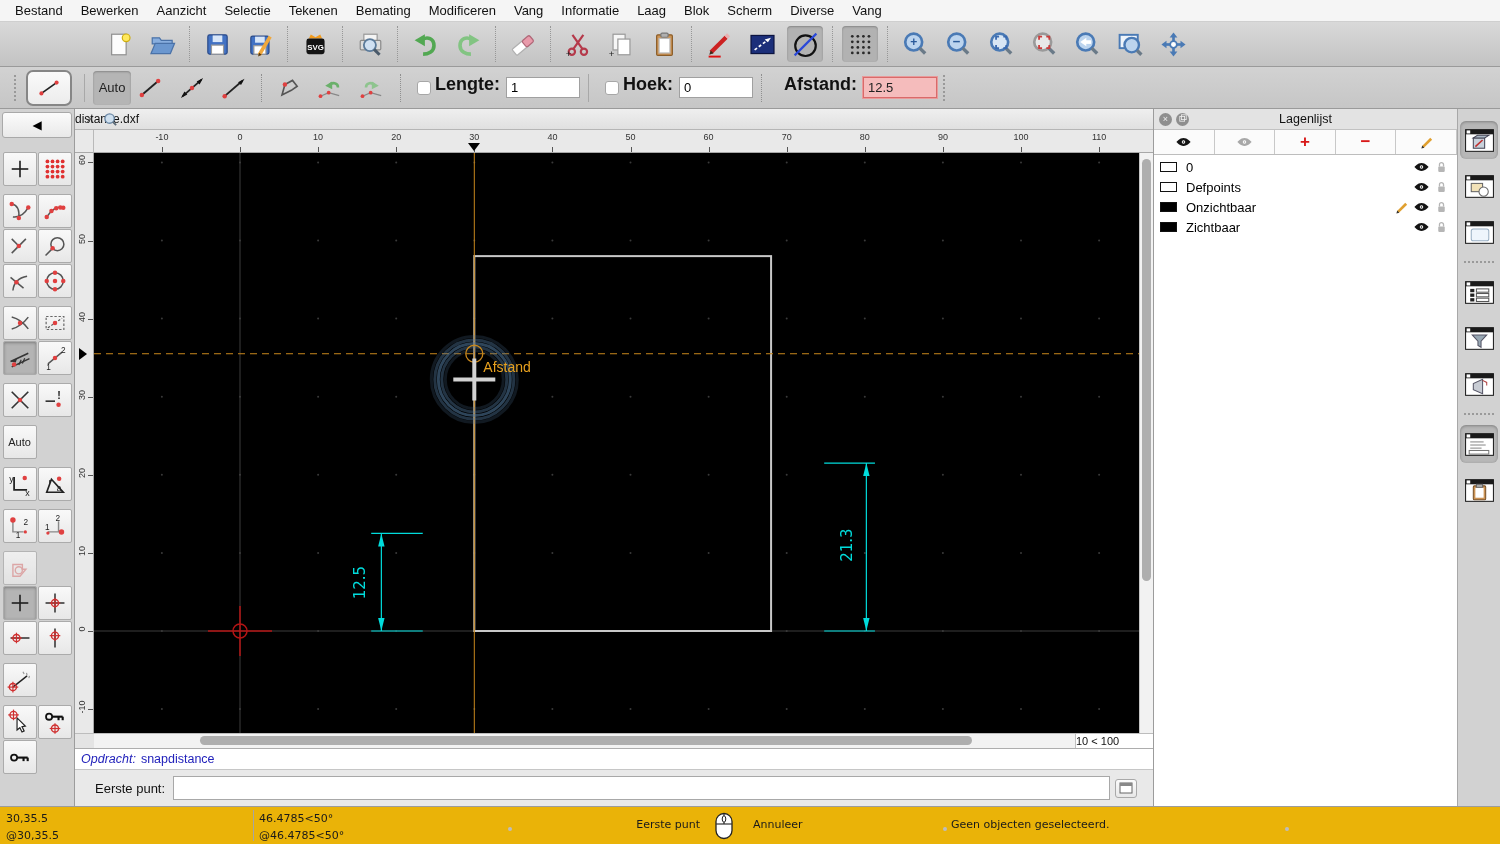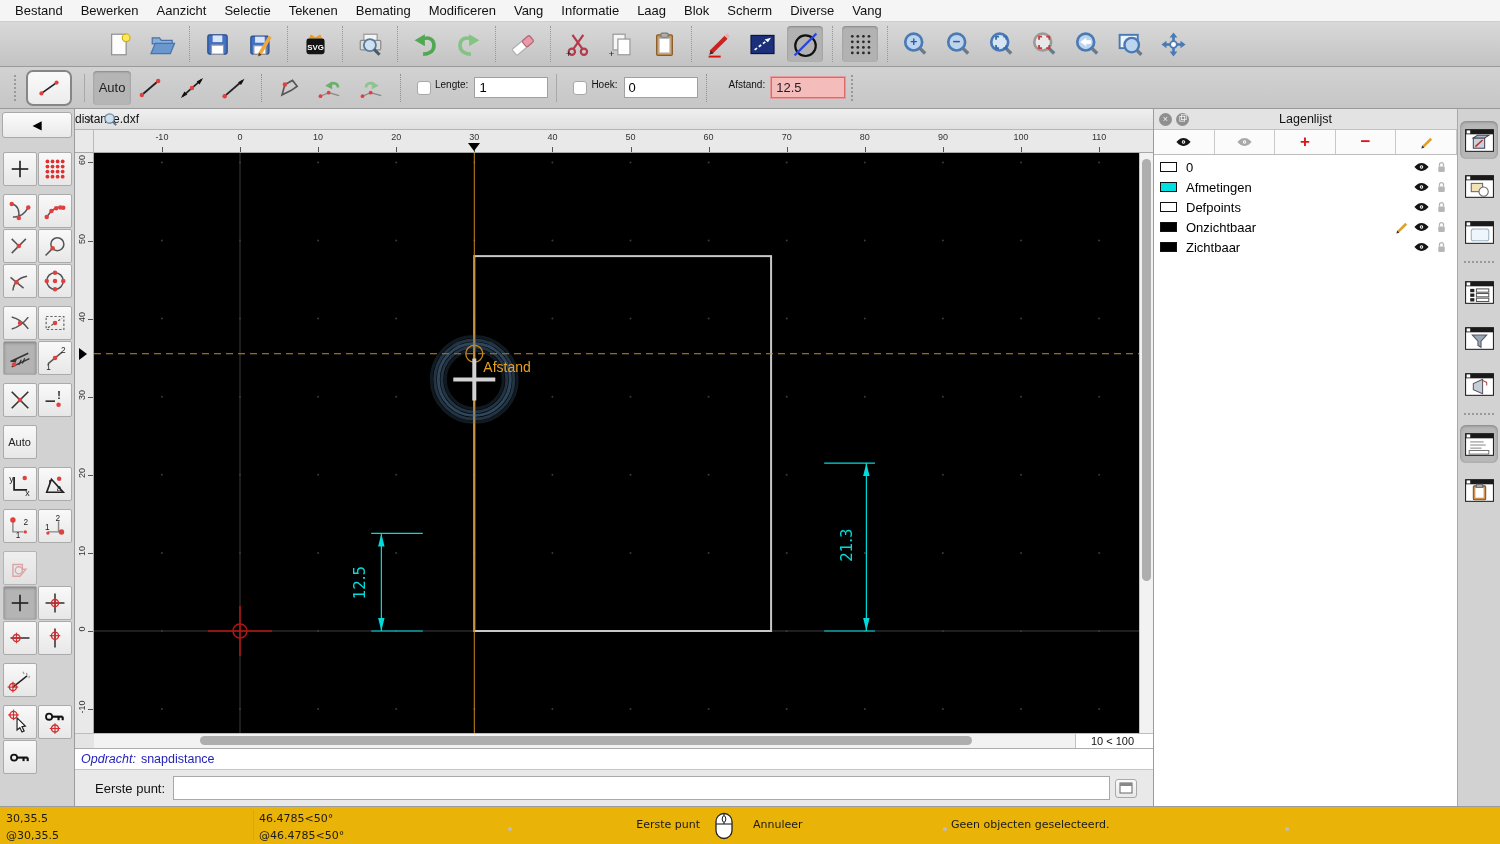--- a/index.html
+++ b/index.html
@@ -19,21 +19,21 @@
   .tbtn.active { background:#b2b2b2; box-shadow:inset 0 1px 2px rgba(0,0,0,.25); }
 
   
   .options-toolbar { height:42px; background:linear-gradient(#d2d2d2,#c6c6c6); border-bottom:1px solid #9a9a9a; display:flex; align-items:center; padding-left:8px; }
   .handle { width:6px; height:26px; border-left:2px dotted #999; margin:0 6px; }
   .current-tool { width:46px; height:36px; border:2px solid #868686; border-radius:7px; background:linear-gradient(#fafafa,#ececec); display:flex; align-items:center; justify-content:center; margin-right:4px; }
   .obtn { width:38px; height:34px; display:flex; align-items:center; justify-content:center; border-radius:4px; }
   .obtn.active { background:#b5b5b5; box-shadow:inset 0 1px 2px rgba(0,0,0,.25); font-size:13px; color:#222; }
   .osep { width:1px; height:28px; background:#a8a8a8; margin:0 8px; }
   .osep.dotted { background:none; border-left:1px dotted #8f8f8f; }
-  .field-label { font-size:10px; color:#111; margin:0 6px 6px 4px; }
+  .field-label { font-size:18px; color:#111; margin:0 6px 6px 4px;font-weight:bold; }
   .checkbox { width:14px; height:14px; background:#fff; border:1px solid #a7a7a7; border-radius:3px; margin-left:8px; }
   .ofield { width:74px; height:21px; border:1px solid #a0a0a0; background:#fff; font-size:13px; font-family:inherit; padding:0 4px; }
   .ofield.highlight { background:#f5bcbc; border:1px solid #d96a6a; outline:1px solid #e89a9a; color:#222; }
 
   
   .workspace { flex:1; min-height:0; display:flex; }
 
   
   .snap-sidebar { width:75px; background:#d2d2d2; border-right:1px solid #9c9c9c; display:flex; flex-direction:column; align-items:center; padding-top:3px; overflow:hidden; }
   .ss-back { width:70px; height:26px; background:linear-gradient(#fbfbfb,#e9e9e9); border:1px solid #a9a9a9; border-radius:3px; display:flex; align-items:center; justify-content:center; font-size:12px; margin-bottom:6px; }
@@ -59,21 +59,21 @@
   .vr-tick { position:absolute; right:0; width:5px; height:1px; background:#555; }
   .vr-marker { position:absolute; left:4px; width:0; height:0; border-top:6px solid transparent; border-bottom:6px solid transparent; border-left:8px solid #000; }
   .canvas-wrap { width:1045px; position:relative; background:#000; }
   .canvas-wrap svg { position:absolute; inset:0; }
   .v-scroll { width:14px; background:#f2f2f2; border-left:1px solid #c4c4c4; position:relative; }
   .v-thumb { position:absolute; left:2px; width:9px; border-radius:5px; background:#aeaeae; }
   .hscroll-row { height:15px; display:flex; border-top:1px solid #bdbdbd; }
   .hs-corner { width:19px; background:#e4e4e4; }
   .h-scroll { flex:1; background:#f2f2f2; position:relative; }
   .h-thumb { position:absolute; top:2px; height:9px; border-radius:5px; background:#aeaeae; }
-  .zoom-label { width:78px; background:#fff; border-left:1px solid #c0c0c0; font-size:11px; color:#111; text-align:center; padding:1px 4px 0 0; }
+  .zoom-label { width:78px; background:#fff; border-left:1px solid #c0c0c0; font-size:11px; color:#111; text-align:left; padding:1px 4px 0 0; }
   .cmd-history { height:21px; background:#fff; border-top:1px solid #adadad; font-size:12.5px; display:flex; align-items:center; padding-left:6px; color:#2222bb; }
   .cmd-history .lbl { font-style:italic; margin-right:5px; }
   .cmd-prompt { flex:1; background:#e9e9e9; border-top:1px solid #c6c6c6; display:flex; align-items:center; padding:0 16px; }
   .cmd-prompt .lbl { font-size:13px; color:#111; margin:0 8px 0 4px; white-space:nowrap; }
   .cmd-input { flex:1; height:24px; border:1px solid #a8a8a8; background:#fff; font-size:13px; font-family:inherit; padding:0 5px; }
   .cmd-toggle { width:22px; height:19px; margin-left:5px; background:linear-gradient(#fbfbfb,#e8e8e8); border:1px solid #a9a9a9; border-radius:3px; display:flex; align-items:center; justify-content:center; }
 
   
   .layer-panel { width:304px; background:#fff; border-left:1px solid #9c9c9c; display:flex; flex-direction:column; }
   .lp-titlebar { height:21px; background:#e3e3e3; border-bottom:1px solid #c2c2c2; position:relative; display:flex; align-items:center; padding-left:5px; }
@@ -962,38 +962,20 @@
               </svg>
             </span>
             <span class="slot">
               <svg width="13" height="14" viewBox="0 0 16 16">
                 <rect x="4" y="7.5" width="8" height="6.5" rx="1" fill="#b6b6b6"></rect>
                 <path d="M5.5 7.5V5.2a2.5 2.5 0 0 1 5 0v2.3" fill="none" stroke="#b6b6b6" stroke-width="1.6"></path>
               </svg>
             </span>
           </div>
           <div class="layer-row">
-            <span class="swatch" style="background: rgb(0, 224, 224);"></span>
-            <span class="layer-name">Afmetingen</span>
-            <span class="slot"></span>
-            <span class="slot">
-              <svg width="19" height="14" viewBox="0 0 20 16">
-                <path d="M2 8s3.5-4.5 8-4.5S18 8 18 8s-3.5 4.5-8 4.5S2 8 2 8z" fill="#141414"></path>
-                <circle cx="10" cy="8" r="2" fill="#fff"></circle>
-                <circle cx="10" cy="8" r=".9" fill="#141414"></circle>
-              </svg>
-            </span>
-            <span class="slot">
-              <svg width="13" height="14" viewBox="0 0 16 16">
-                <rect x="4" y="7.5" width="8" height="6.5" rx="1" fill="#b6b6b6"></rect>
-                <path d="M5.5 7.5V5.2a2.5 2.5 0 0 1 5 0v2.3" fill="none" stroke="#b6b6b6" stroke-width="1.6"></path>
-              </svg>
-            </span>
-          </div>
-          <div class="layer-row">
             <span class="swatch" style="background: rgb(255, 255, 255);"></span>
             <span class="layer-name">Defpoints</span>
             <span class="slot"></span>
             <span class="slot">
               <svg width="19" height="14" viewBox="0 0 20 16">
                 <path d="M2 8s3.5-4.5 8-4.5S18 8 18 8s-3.5 4.5-8 4.5S2 8 2 8z" fill="#141414"></path>
                 <circle cx="10" cy="8" r="2" fill="#fff"></circle>
                 <circle cx="10" cy="8" r=".9" fill="#141414"></circle>
               </svg>
             </span>

